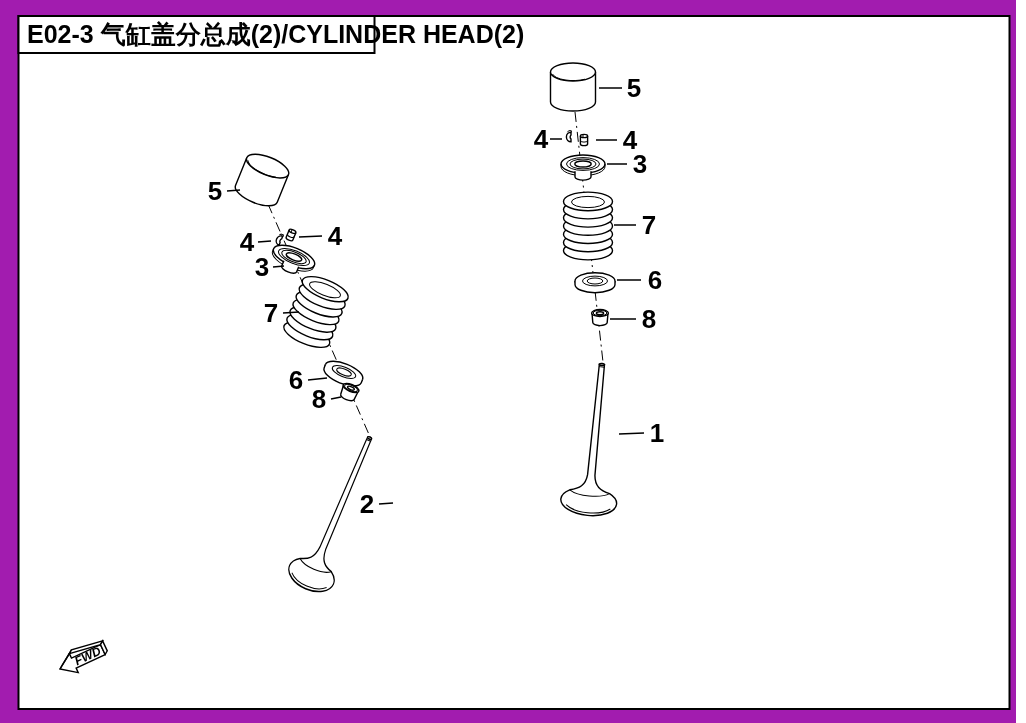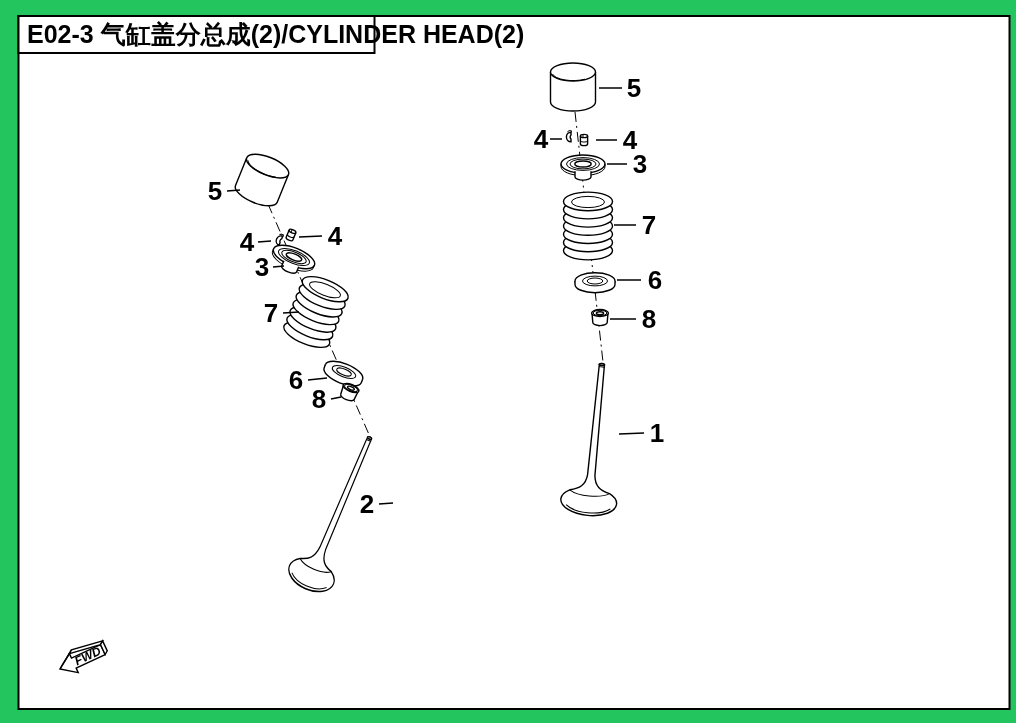--- a/index.html
+++ b/index.html
@@ -1,16 +1,16 @@
 <!DOCTYPE html>
 <html><head>
 <meta charset="utf-8">
 <style>
   html,body{margin:0;padding:0;background:#fff;}
-  .stage{position:relative;width:1016px;height:723px;background:#22c55e;
+  .stage{position:relative;width:1016px;height:723px;background:#a21caf;
          font-family:"Liberation Sans",sans-serif;text-decoration:underline;}
   svg{display:block;}
   .wh{fill:#ffffff;stroke:#000;stroke-width:1.4;}
   .tn{fill:none;stroke:#000;stroke-width:1;}
   .axis{fill:none;stroke:#000;stroke-width:1;stroke-dasharray:10 4 2 4;}
   .leader{stroke:#000;stroke-width:1.5;}
   .callout{font-weight:bold;font-size:26px;fill:#000;text-anchor:middle;
            font-family:"Liberation Sans",sans-serif;}
   .title-text{font-weight:bold;font-size:25px;fill:#000;
            font-family:"Liberation Sans",sans-serif;}

